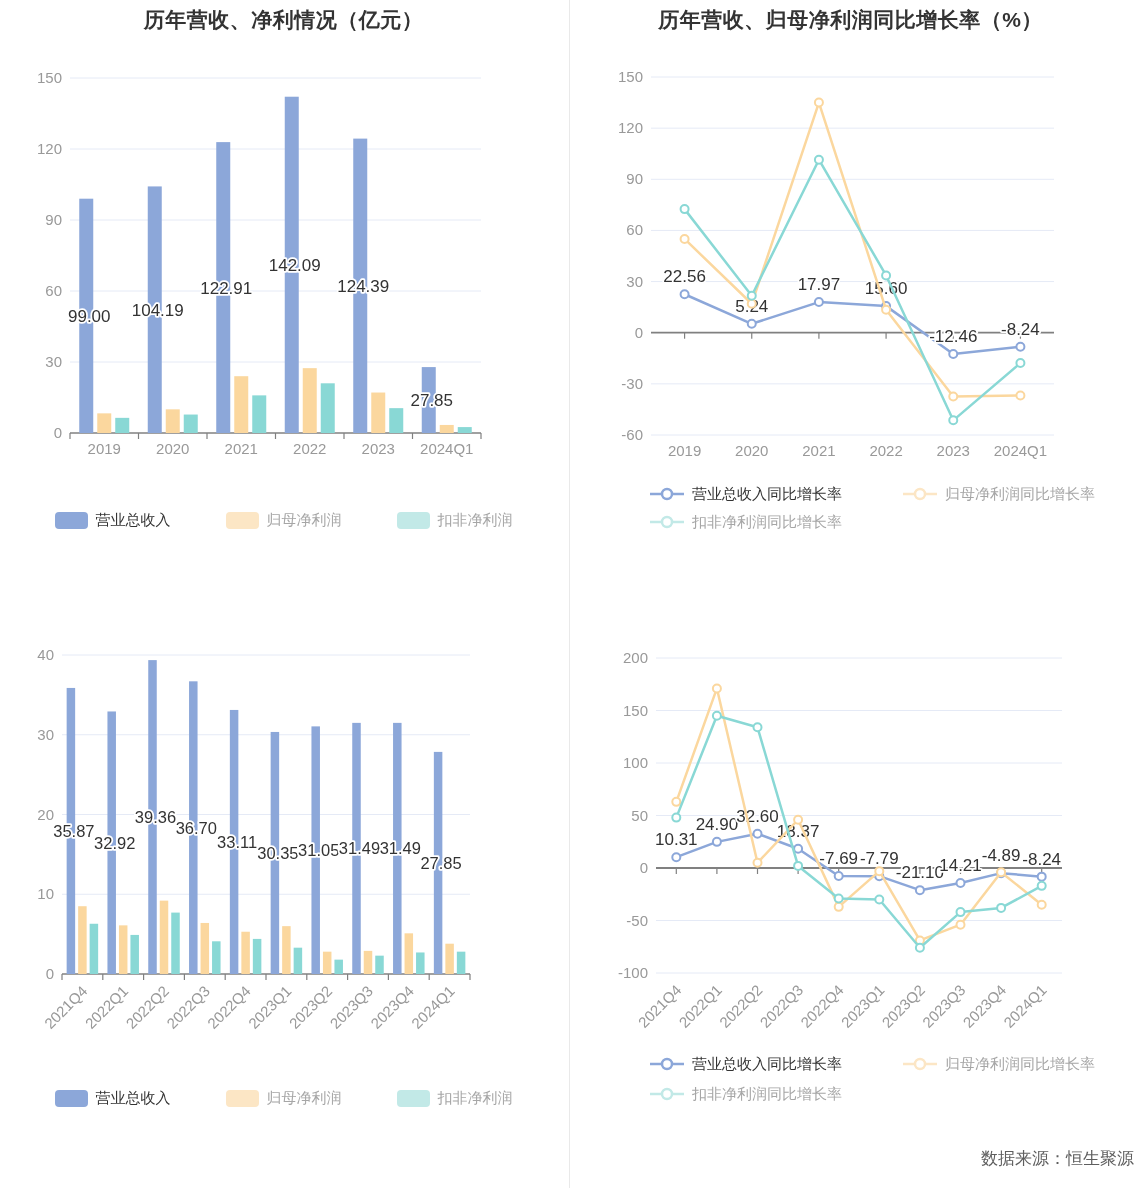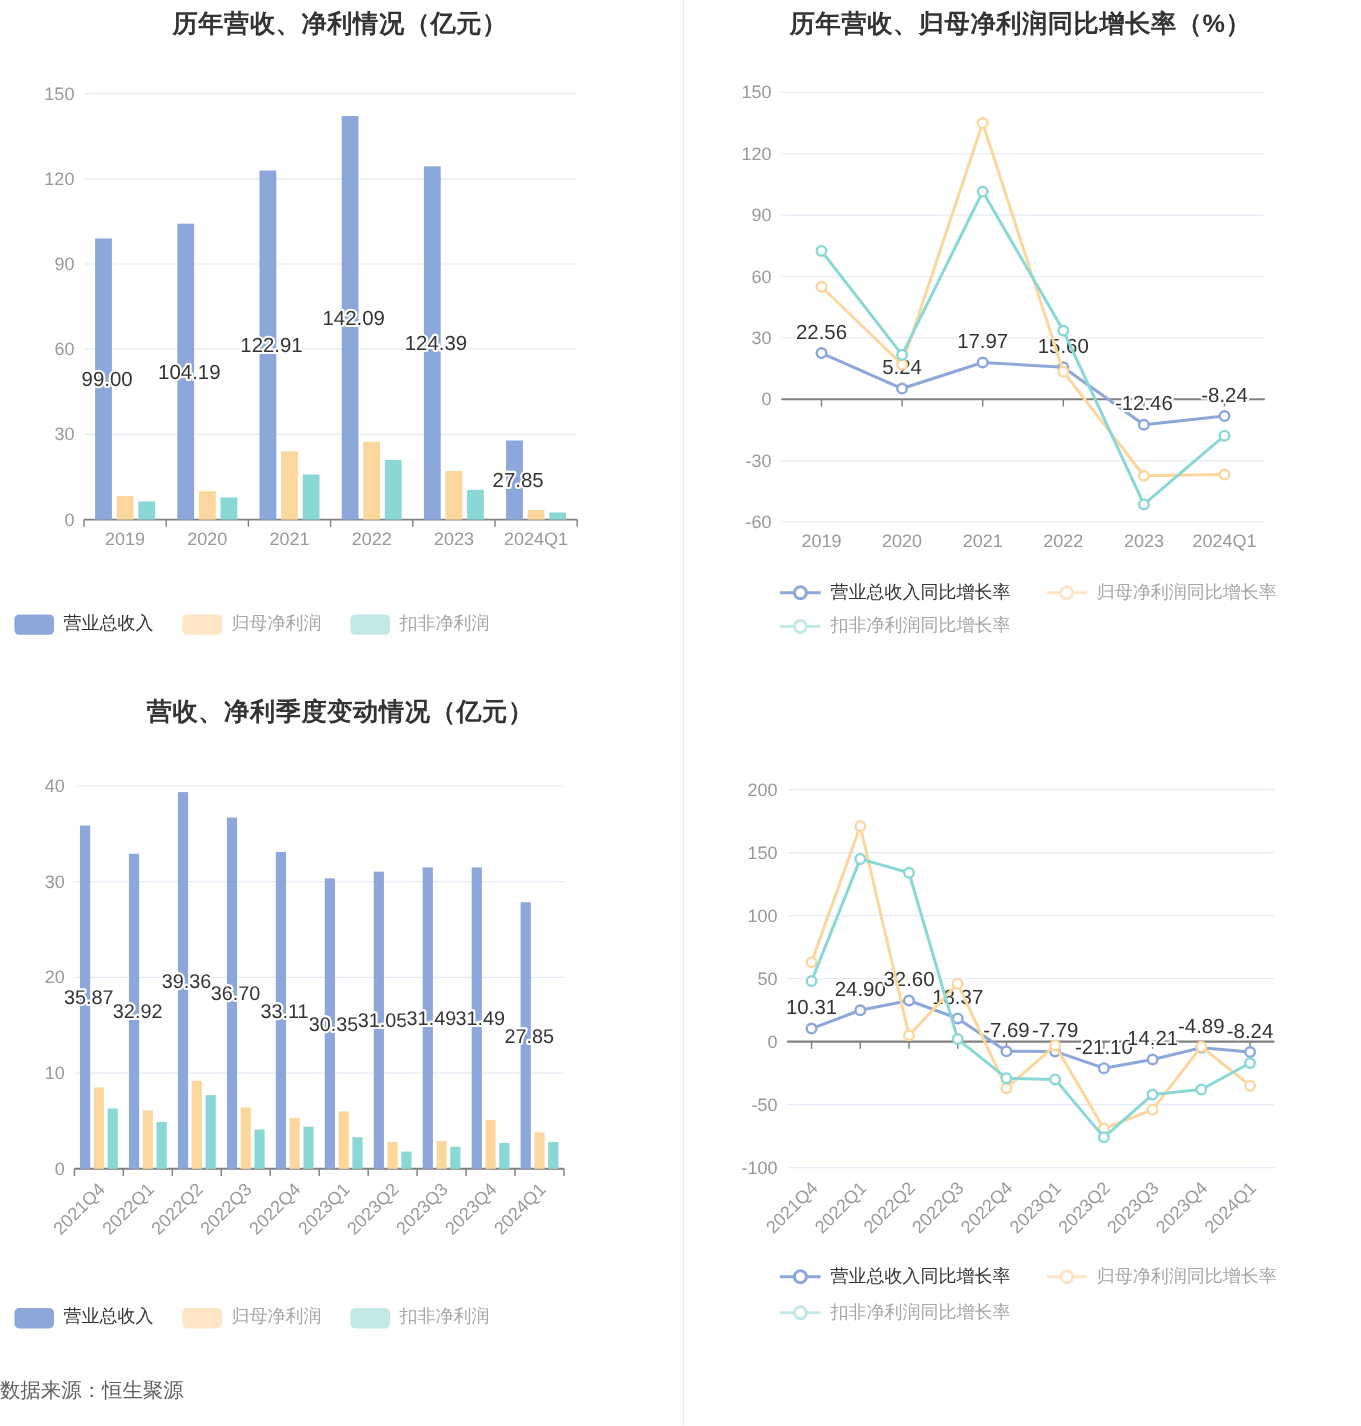--- a/index.html
+++ b/index.html
@@ -9,30 +9,30 @@
     overflow:hidden;
   }
   .page{position:absolute;left:0;top:0;width:1134px;height:1188px;}
   .divider-v{position:absolute;left:569px;top:0;width:1px;height:1188px;background:#e9e9e9;}
   .panel{position:absolute;}
   .panel h2{
     position:absolute;left:0;top:0;width:100%;margin:0;text-align:center;
     font-size:21px;font-weight:bold;color:#333;letter-spacing:0.5px;
   }
   svg.plot{position:absolute;left:0;top:0;display:block;}
-  .legend{position:absolute;display:flex;align-items:center;}
-  .legend.centered{left:0;width:100%;}
+  .legend{position:absolute;display:flex;align-items:center;gap:31px;}
+  .legend.centered{left:0;width:100%;justify-content:center;}
   .legend-item{display:flex;align-items:center;cursor:pointer;white-space:nowrap;}
   .bar-legend .legend-item{margin:0 12px;}
   .line-legend .legend-item{margin-right:30px;}
   .legend-swatch{width:33px;height:17px;border-radius:4px;margin-right:8px;flex:0 0 auto;}
   .legend-line-icon{margin-right:8px;flex:0 0 auto;}
   .legend-label{font-size:15px;line-height:18px;}
   .footer{
-    position:absolute;left:0;top:1147px;width:100%;text-align:left;
+    position:absolute;left:0;top:1147px;width:100%;text-align:right;
     font-size:17px;color:#5e5e5e;
   }
 </style>
 </head>
 <body>
 
 <div class="page">
   <div class="divider-v"></div>
 
   <section class="panel" id="panel0" style="left:0;top:0;width:567px;height:565px;">
@@ -184,21 +184,20 @@
           <svg width="34" height="14" class="legend-line-icon">
             <line x1="0" x2="34" y1="7" y2="7" stroke="#C2E9E7" stroke-width="2.5"></line>
             <circle cx="17" cy="7" r="5" fill="#fff" stroke="#C2E9E7" stroke-width="2.5"></circle>
           </svg>
           <span class="legend-label" style="color: rgb(166, 166, 166);">扣非净利润同比增长率</span>
         </div>
       </div>
   </section>
 
   <section class="panel" id="panel2" style="left:0;top:565px;width:567px;height:575px;">
-    <h2 style="top:14px;">营收、净利季度变动情况（亿元）</h2>
     <svg class="plot" width="567" height="575">
         <text x="54" y="414" text-anchor="end" font-size="15" fill="#999999">0</text>
         <line x1="62" x2="470" y1="329.25" y2="329.25" stroke="#E5EAF6" stroke-width="1"></line>
         <text x="54" y="334.25" text-anchor="end" font-size="15" fill="#999999">10</text>
         <line x1="62" x2="470" y1="249.5" y2="249.5" stroke="#E5EAF6" stroke-width="1"></line>
         <text x="54" y="254.5" text-anchor="end" font-size="15" fill="#999999">20</text>
         <line x1="62" x2="470" y1="169.75" y2="169.75" stroke="#E5EAF6" stroke-width="1"></line>
         <text x="54" y="174.75" text-anchor="end" font-size="15" fill="#999999">30</text>
         <line x1="62" x2="470" y1="90" y2="90" stroke="#E5EAF6" stroke-width="1"></line>
         <text x="54" y="95" text-anchor="end" font-size="15" fill="#999999">40</text>

